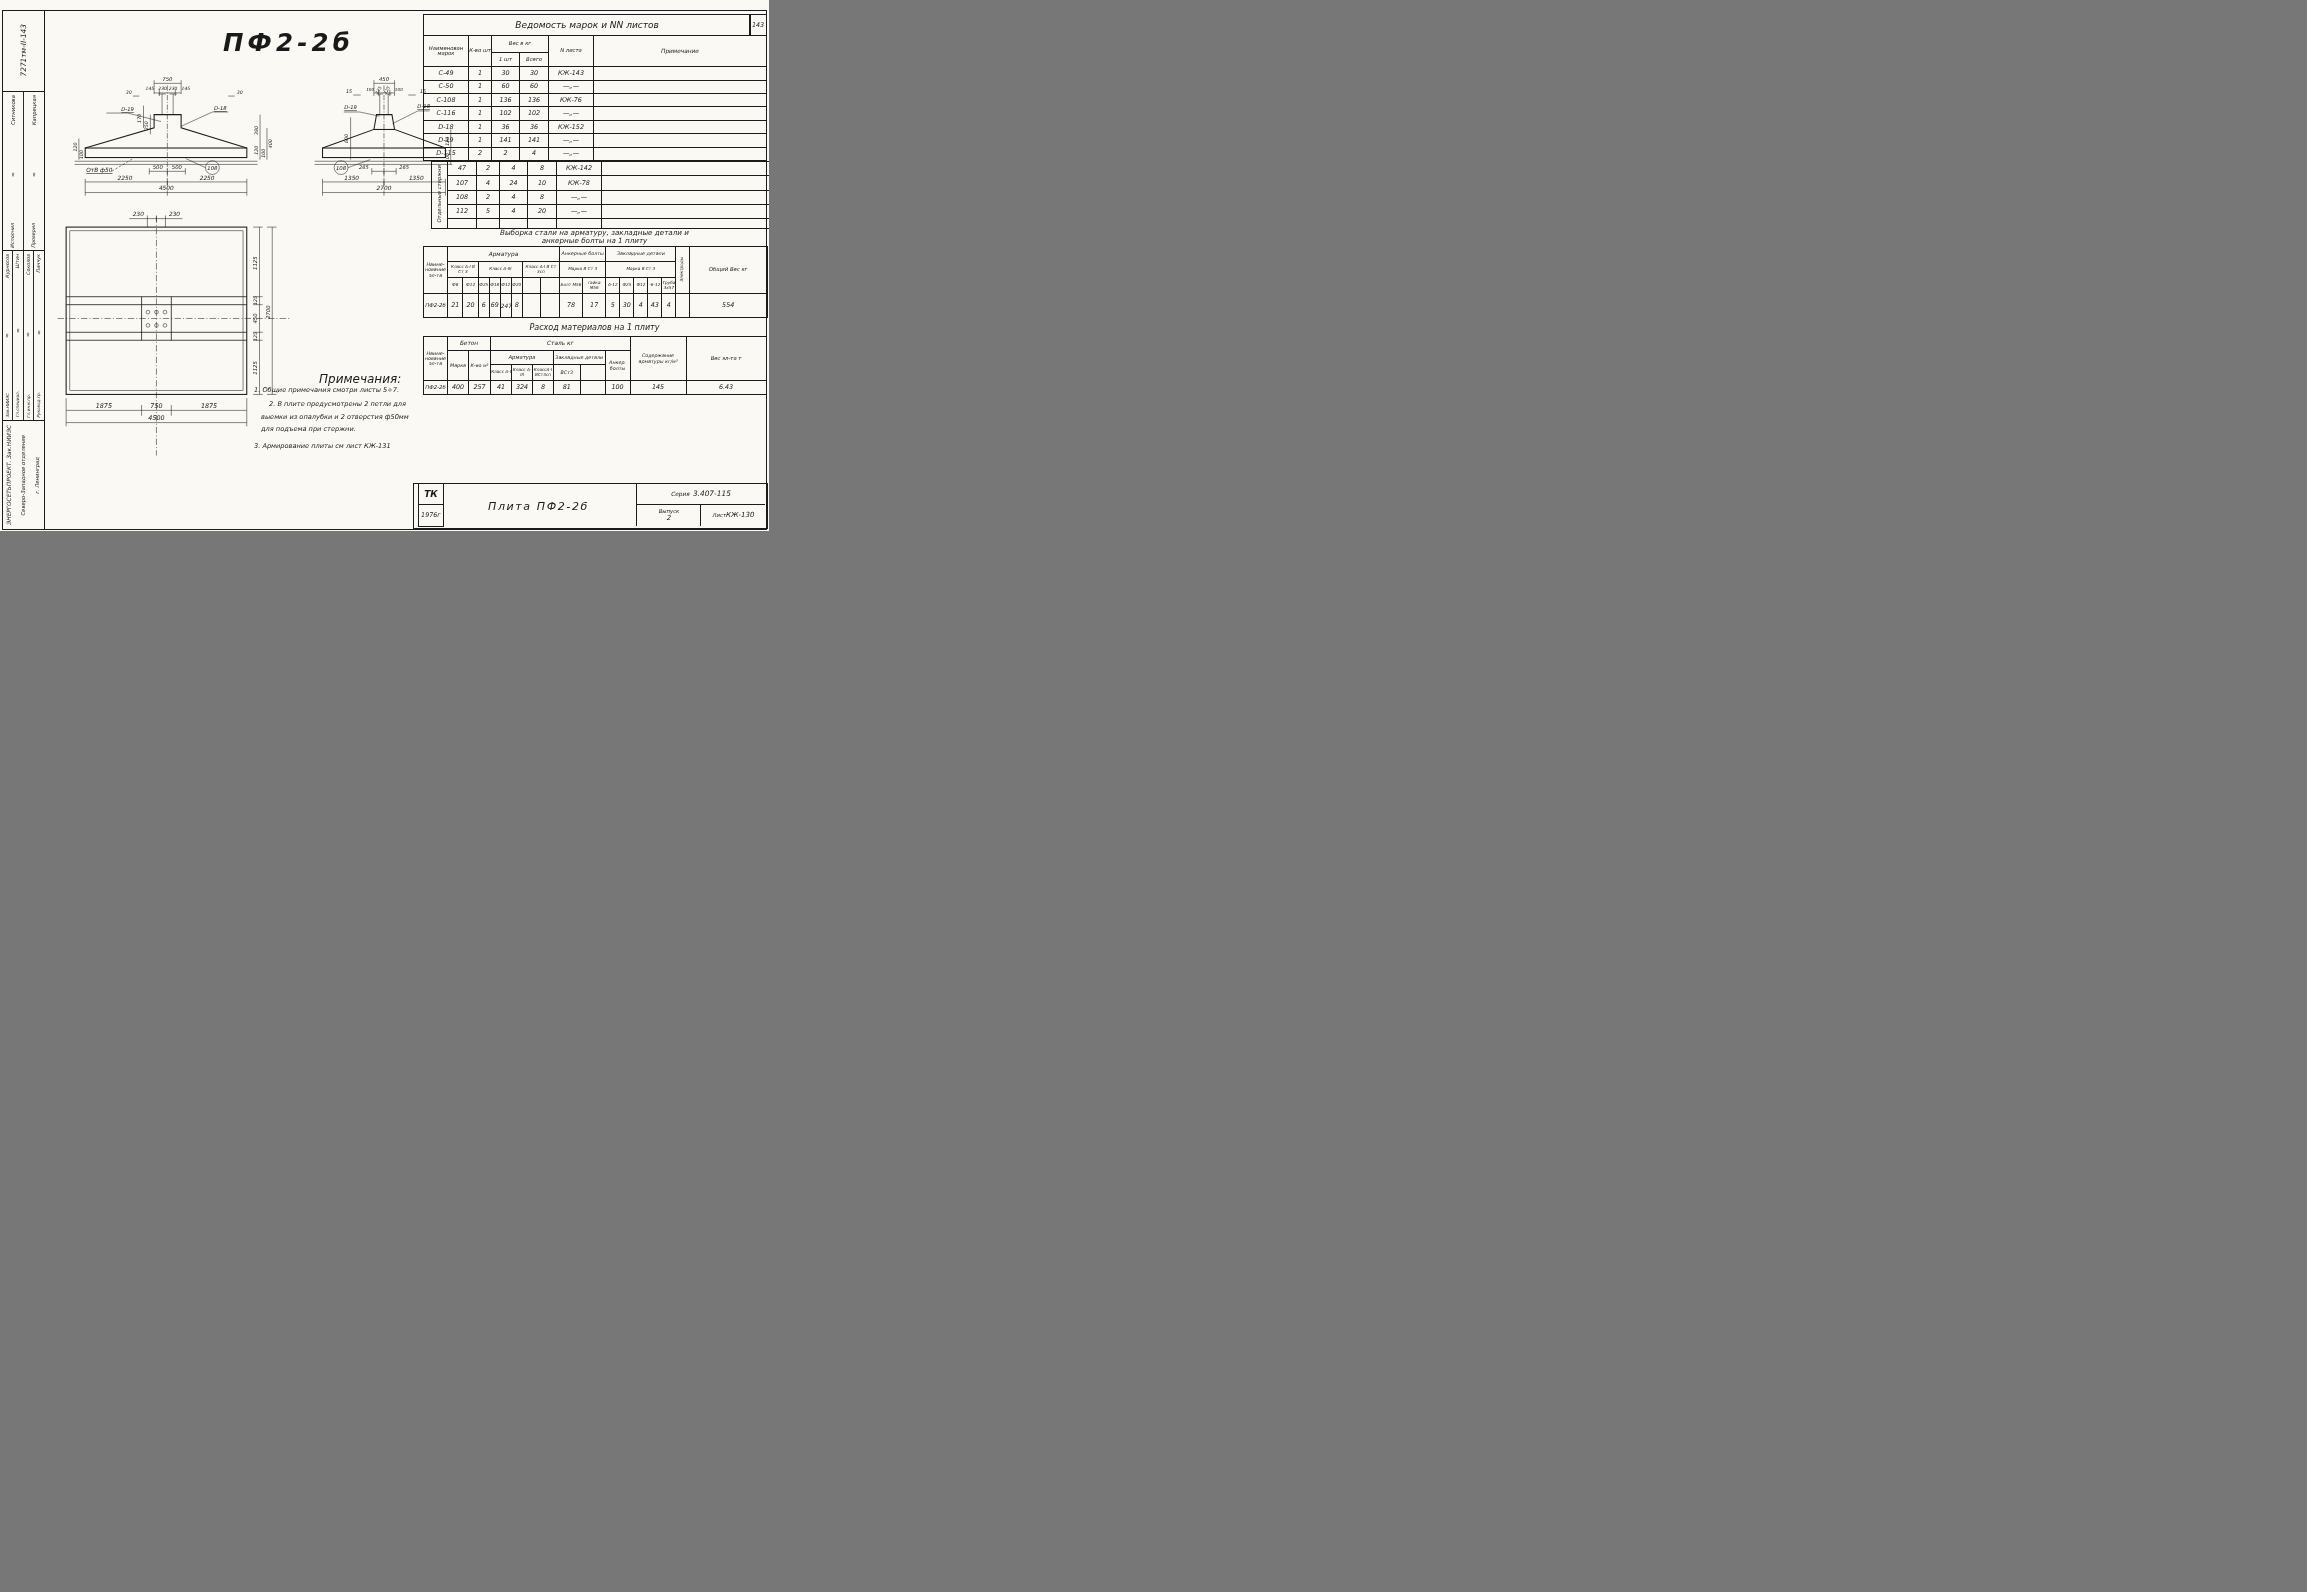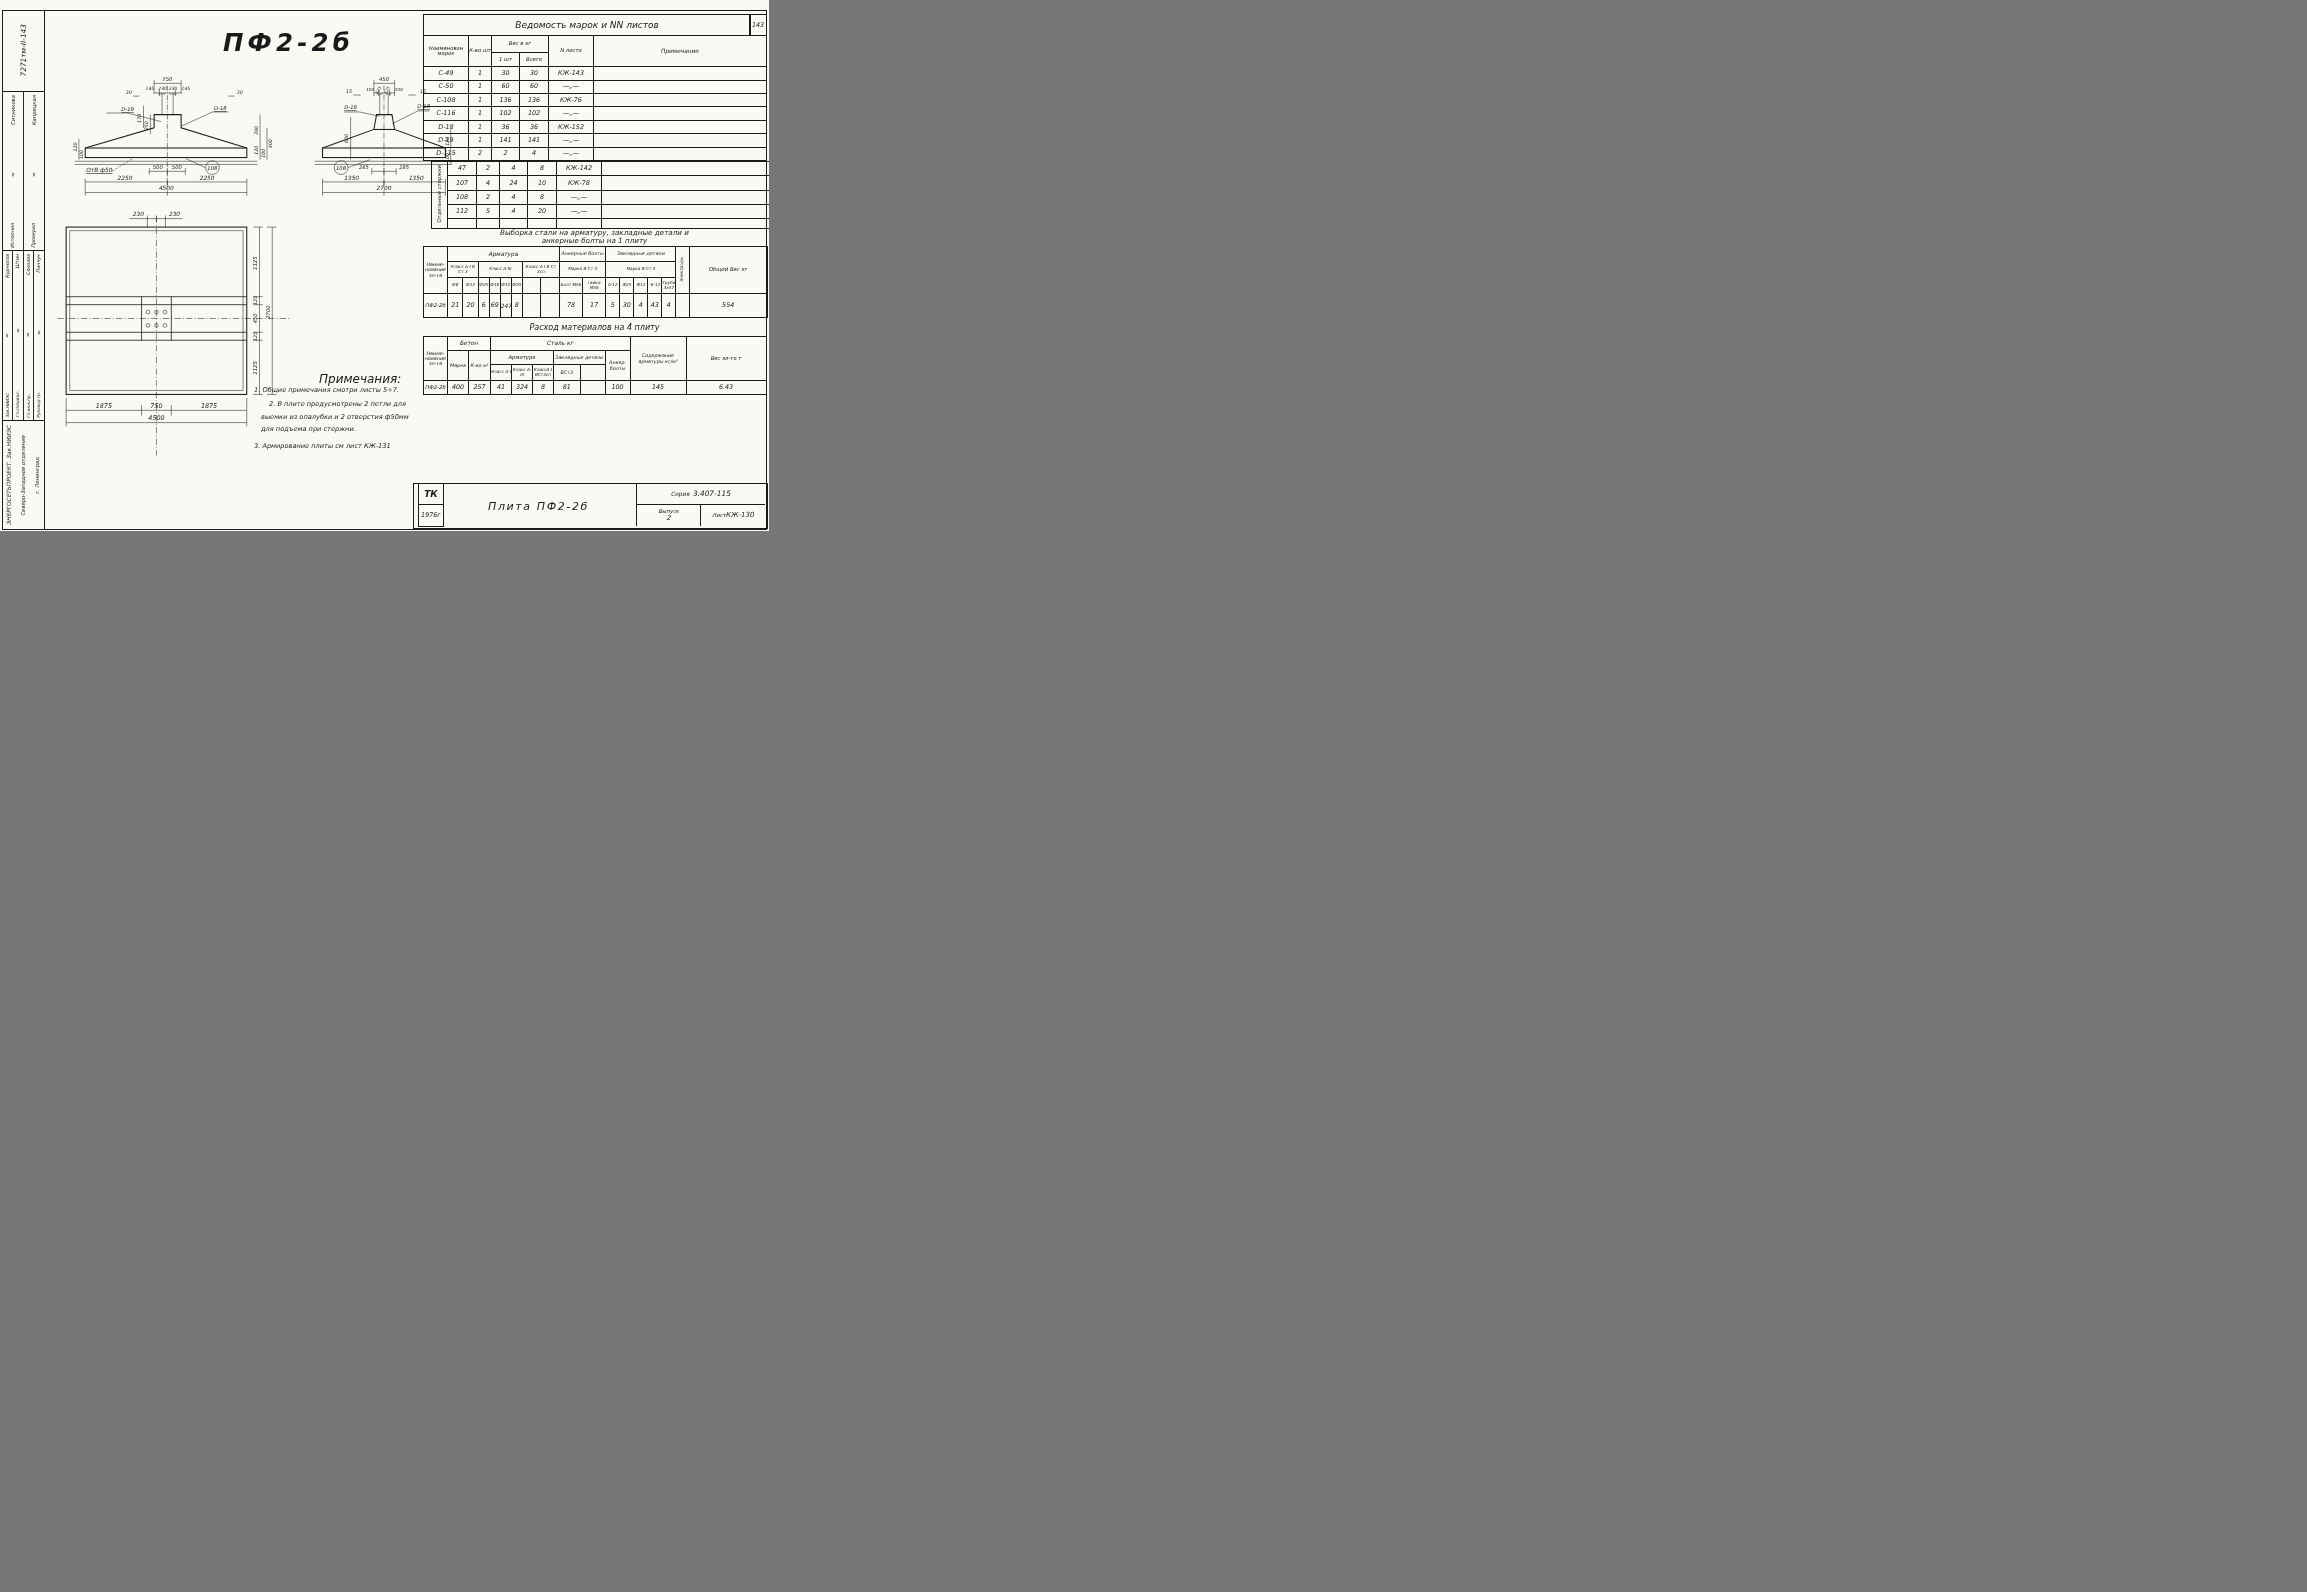--- a/index.html
+++ b/index.html
@@ -301,21 +301,21 @@
       <td class="v12">4</td>
       <td class="v12">43</td>
       <td class="v12">4</td>
       <td class="v12"></td>
       <td class="v12">554</td>
     </tr>
   </tbody>
     </table>
 
   <div class="abs it ctr" style="left:423px;top:319px;width:343px;height:17px;font-size:8px;">
-    <span>Расход материалов на 4 плиту</span>
+    <span>Расход материалов на 1 плиту</span>
   </div>
 
   <table class="t" style="left:423px;top:336px;width:343px;height:57px;">
     <colgroup>
       <col style="width:24px">
         <col style="width:21px">
         <col style="width:22px">
       <col style="width:21px">
         <col style="width:21px">
         <col style="width:21px">

